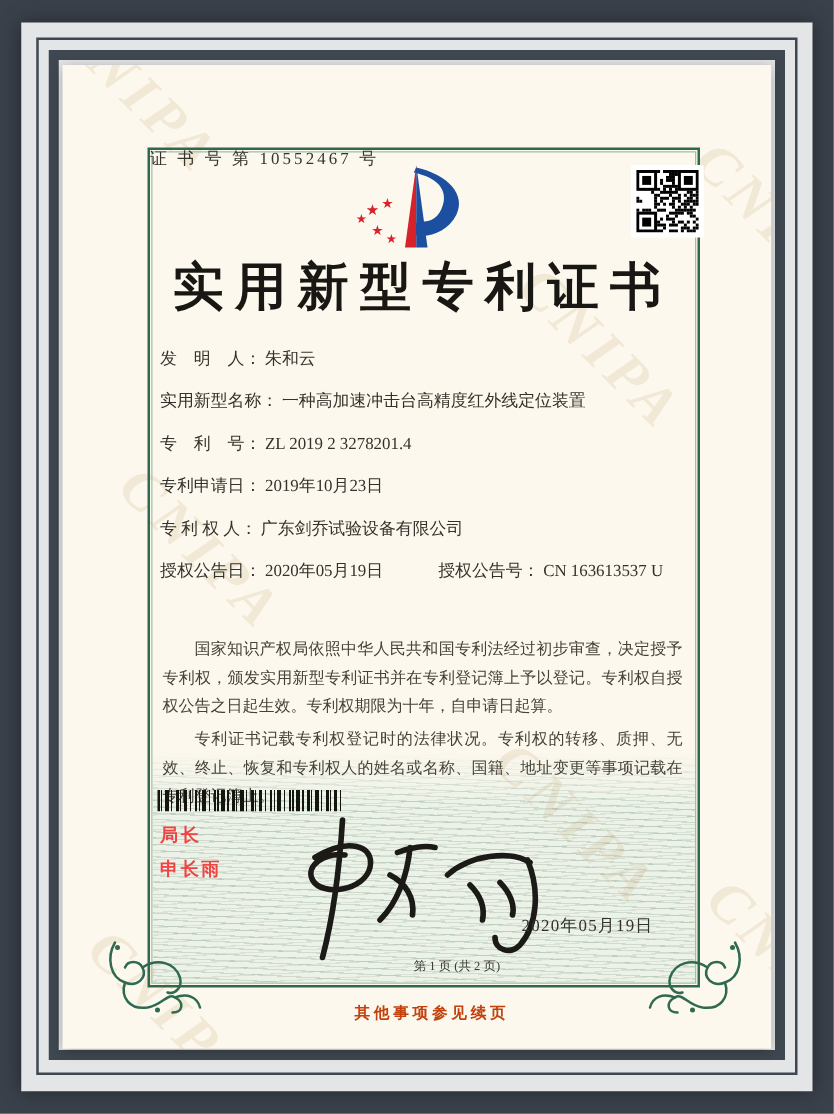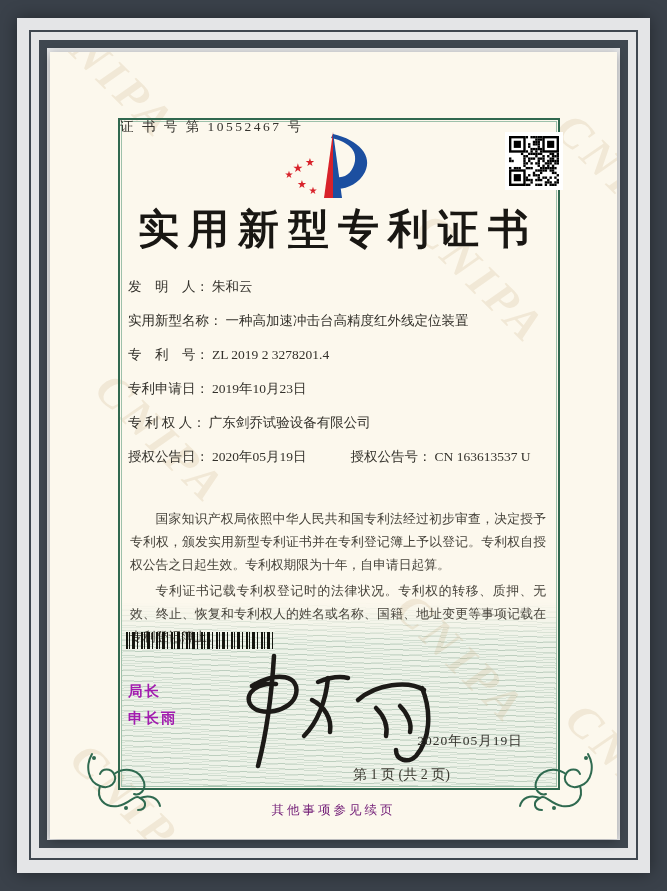--- a/index.html
+++ b/index.html
@@ -52,31 +52,31 @@
     line-height:1.78;color:#45423a;text-align:justify;}
   .body-text p{margin:4px;text-indent:2em;}
 
   .barcode{position:absolute;left:76px;top:580px;width:150px;height:17px;
     background:repeating-linear-gradient(90deg,
       #15150f 0 2px,transparent 2px 3px,
       #15150f 3px 4px,transparent 4px 6px,
       #15150f 6px 9px,transparent 9px 11px,
       #15150f 11px 12px,transparent 12px 15px);}
 
-  .signer{position:absolute;left:78px;top:626px;
+  .signer{position:absolute;left:78px;top:604px;
     font-family:"Liberation Sans","DejaVu Sans",sans-serif;
-    font-size:14.5px;font-weight:600;color:#a21caf;line-height:27px;letter-spacing:2px;}
+    font-size:14.5px;font-weight:600;color:#ef4444;line-height:27px;letter-spacing:2px;}
   .signature{position:absolute;left:150px;top:596px;width:250px;height:125px;}
 
   .issue-date{position:absolute;left:320px;top:680px;width:200px;text-align:center;
     font-size:13.5px;letter-spacing:1px;color:#33312b;}
   .pageinfo{position:absolute;left:68px;top:714px;width:495px;text-align:center;
-    font-size:14px;color:#3a382f;margin-left:36px;}
-  .footnote{position:absolute;left:0;top:750px;width:100%;text-align:center;
-    font-size:12.5px;font-weight:normal;letter-spacing:3px;color:#701a75;}
+    font-size:10px;color:#3a382f;}
+  .footnote{position:absolute;left:12px;top:750px;width:100%;text-align:center;
+    font-size:12.5px;font-weight:bold;letter-spacing:3px;color:#c2410c;}
 </style>
 </head>
 <body>
 
 <div class="sheet"></div>
 <div class="pinline"></div>
 <div class="dframe"></div>
 
 <div class="paper">
 

